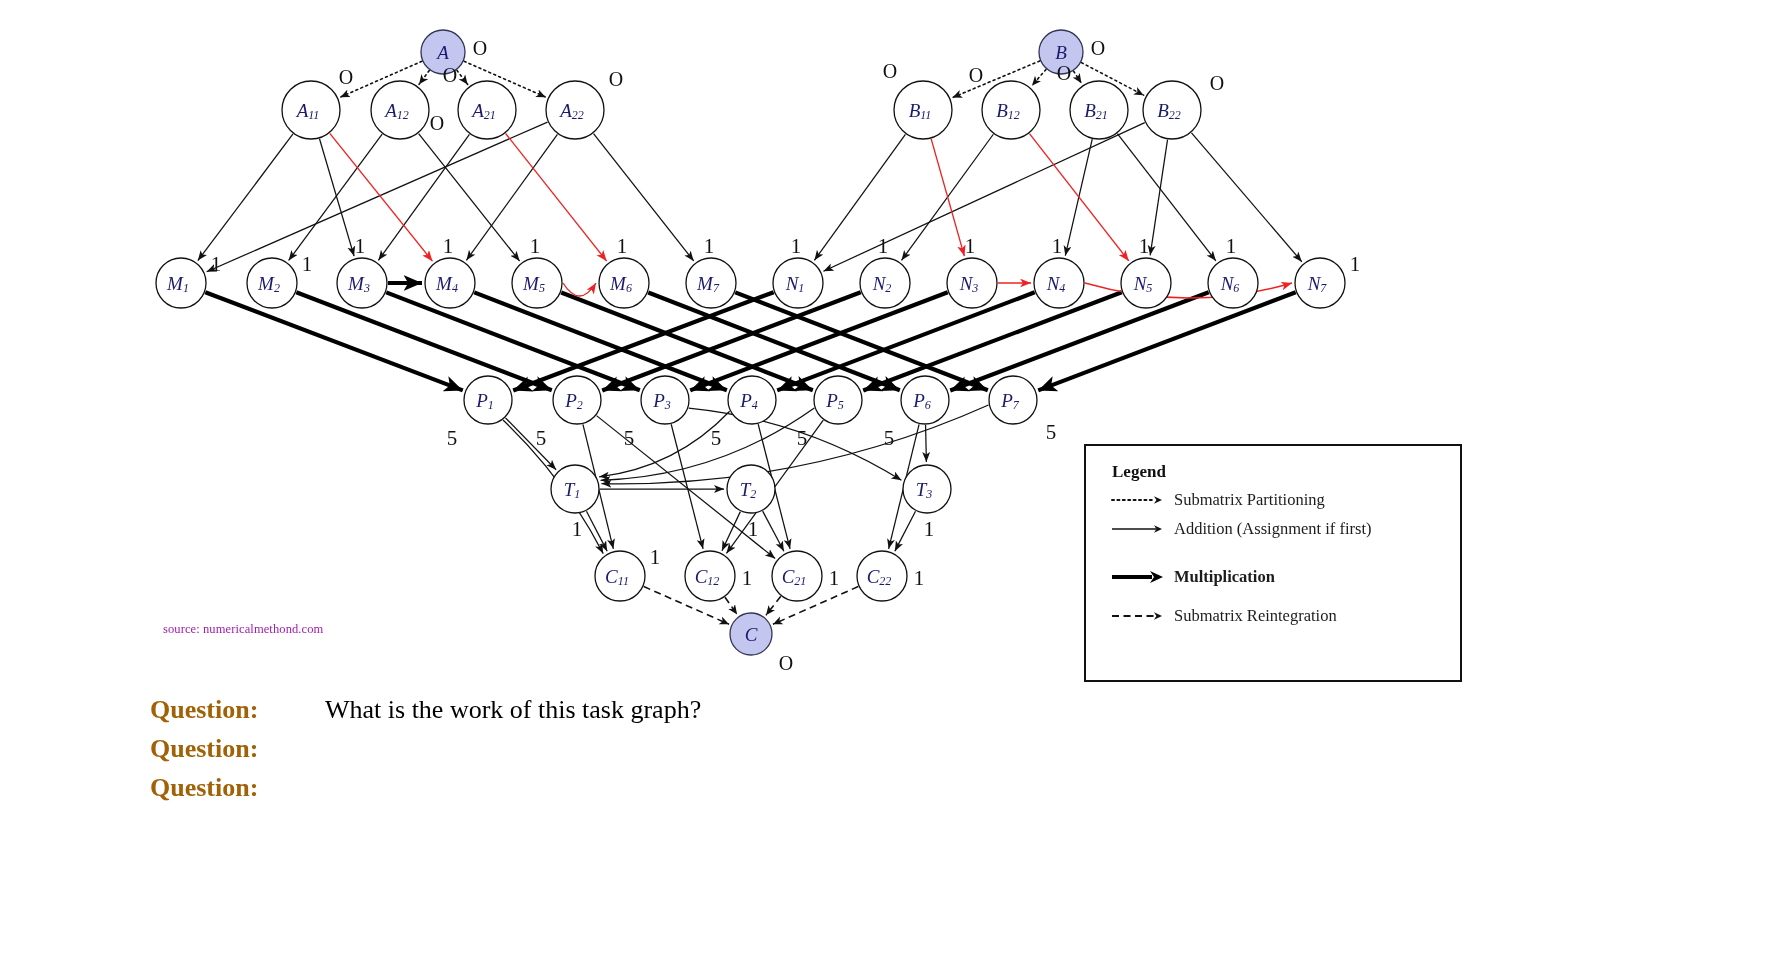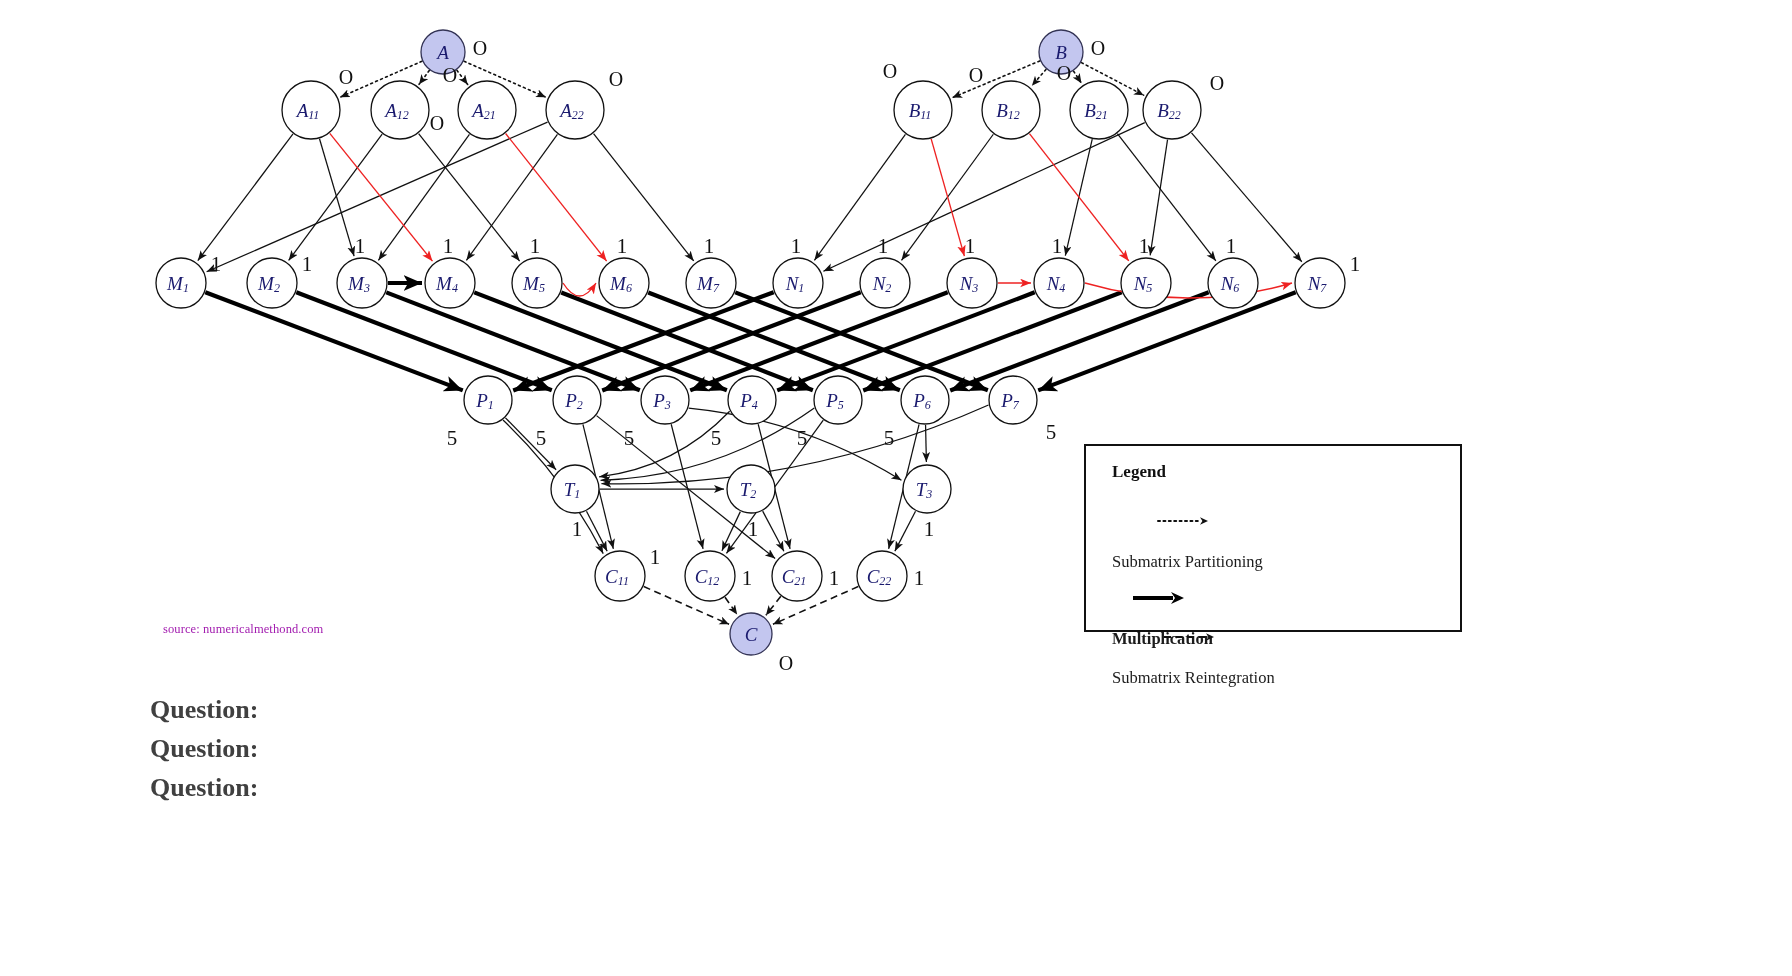--- a/index.html
+++ b/index.html
@@ -39,40 +39,40 @@
   .e-part{stroke:#111111;stroke-width:1.6;fill:none;stroke-dasharray:2 3.4;stroke-linecap:round;}
   .e-reint{stroke:#111111;stroke-width:1.6;fill:none;stroke-dasharray:7 4.5;}
 
   #source-note{
     position:absolute;left:163px;top:622px;
     font-family:"Liberation Serif","DejaVu Serif",serif;
     font-size:12.5px;color:#a21caf;letter-spacing:.1px;
   }
 
   #legend-box{
-    position:absolute;left:1084px;top:444px;width:378px;height:188px;
+    position:absolute;left:1084px;top:444px;width:378px;height:238px;
     border:2px solid #111111;background:#ffffff;box-sizing:border-box;
   }
   #legend-title{
     position:absolute;left:26px;top:16px;font-weight:bold;font-size:17px;color:#111;
     font-family:"Liberation Serif","DejaVu Serif",serif;
   }
-  .legend-row{position:absolute;left:22px;height:29px;display:flex;align-items:center;flex-direction:column;}
+  .legend-row{position:absolute;left:22px;height:29px;display:flex;align-items:flex-start;}
   .legend-sym{width:62px;height:20px;flex:0 0 62px;}
   .legend-text{
     font-size:16.5px;color:#1c1c1c;white-space:nowrap;
     font-family:"Liberation Serif","DejaVu Serif",serif;margin-left:4px;
   }
 
   #questions{
     position:absolute;left:150px;top:695px;width:1500px;
   }
   .qrow{display:flex;align-items:baseline;margin-bottom:9px;}
   .qlabel{
-    font-weight:bold;font-size:26px;color:#404040;
+    font-weight:bold;font-size:26px;color:#a16207;
     font-family:"Liberation Serif","DejaVu Serif",serif;
     width:175px;flex:0 0 175px;
   }
   .qtext{
     font-size:26px;color:#000;
     font-family:"Liberation Serif","DejaVu Serif",serif;
   }
 </style>
 </head>
 <body>
@@ -373,20 +373,27 @@
     <div id="legend-title">Legend</div>
 
     <div class="legend-row" style="top:44px;">
       <svg class="legend-sym" viewBox="0 0 62 20">
         <line x1="4" y1="10" x2="46" y2="10" stroke="#111" stroke-width="2" stroke-dasharray="2 3.4" stroke-linecap="round"></line>
         <path d="M46,6.2 L54,10 L46,13.8 L48.4,10 z" fill="#111"></path>
       </svg>
       <span class="legend-text">Submatrix Partitioning</span>
     </div>
 
+    <div class="legend-row" style="top:73px;">
+      <svg class="legend-sym" viewBox="0 0 62 20">
+        <line x1="4" y1="10" x2="48" y2="10" stroke="#111" stroke-width="1.7"></line>
+        <path d="M46,6.2 L54,10 L46,13.8 L48.4,10 z" fill="#111"></path>
+      </svg>
+      <span class="legend-text">Addition (Assignment if first)</span>
+    </div>
 
 
     <div class="legend-row" style="top:121px;font-weight:bold;">
       <svg class="legend-sym" viewBox="0 0 62 20">
         <line x1="4" y1="10" x2="44" y2="10" stroke="#000" stroke-width="4"></line>
         <path d="M42,4 L55,10 L42,16 L46,10 z" fill="#000"></path>
       </svg>
       <span class="legend-text">Multiplication</span>
     </div>
 
@@ -395,20 +402,21 @@
         <line x1="4" y1="10" x2="46" y2="10" stroke="#111" stroke-width="2" stroke-dasharray="7 4.5"></line>
         <path d="M46,6.2 L54,10 L46,13.8 L48.4,10 z" fill="#111"></path>
       </svg>
       <span class="legend-text">Submatrix Reintegration</span>
     </div>
   </div>
 
   <div id="questions">
     <div class="qrow">
       <span class="qlabel">Question:</span>
+      <span class="qtext">What is the work of this task graph?</span>
     </div>
     <div class="qrow">
       <span class="qlabel">Question:</span>
     </div>
     <div class="qrow">
       <span class="qlabel">Question:</span>
     </div>
   </div>
 
 </div>

